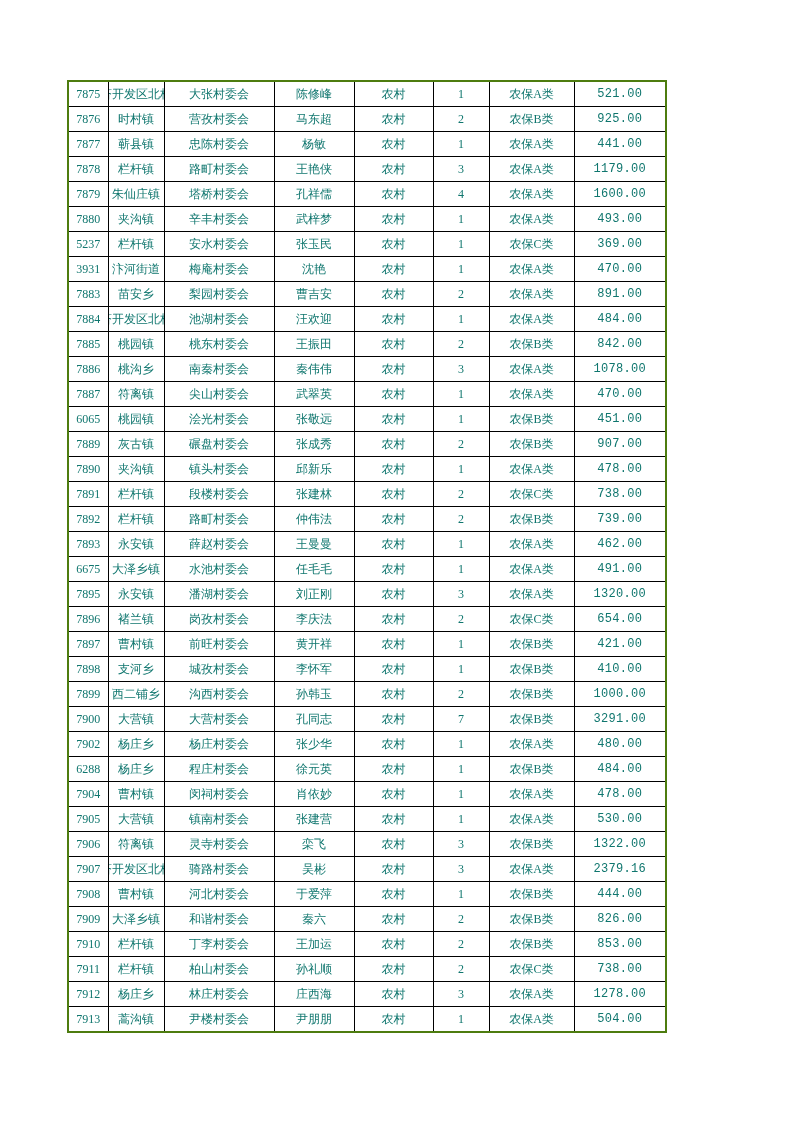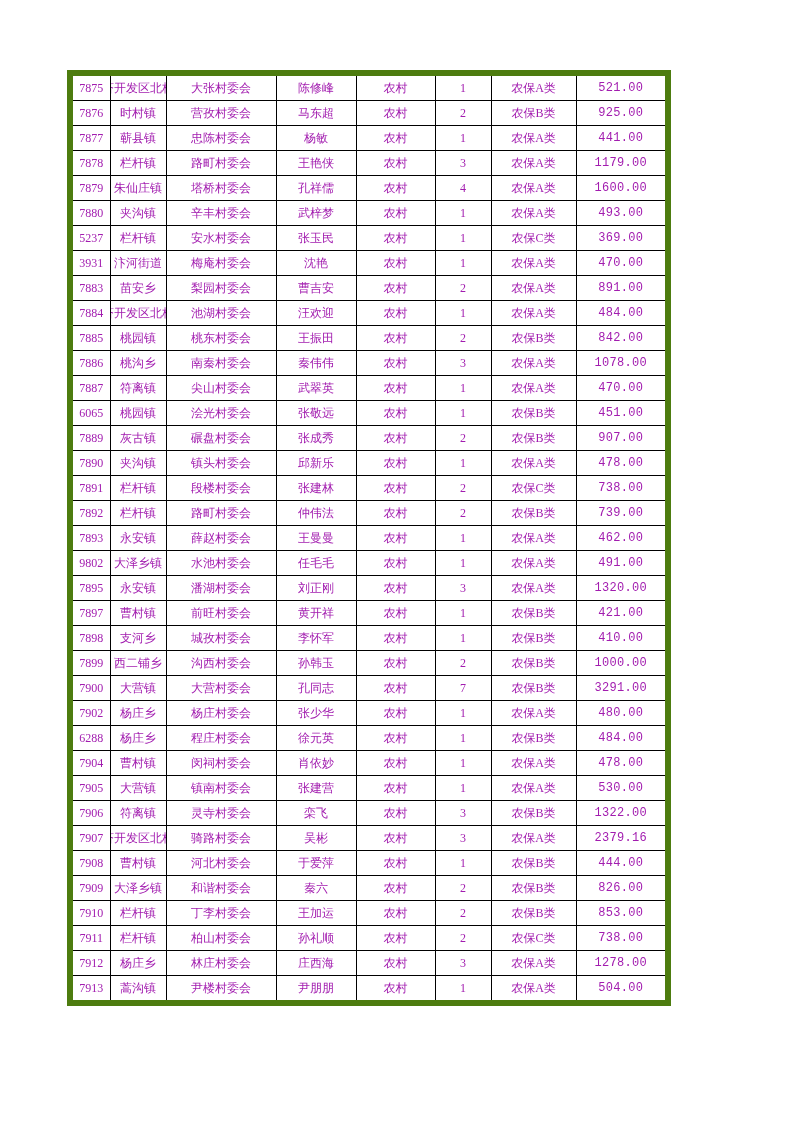--- a/index.html
+++ b/index.html
@@ -13,27 +13,27 @@
   }
   .page {
     position: relative;
     width: 793px;
     height: 1122px;
     background: #ffffff;
   }
   .sheet-table {
     position: absolute;
     left: 67px;
-    top: 70px;
+    top: 80px;
     border-collapse: collapse;
     table-layout: fixed;
     width: 598px;
-    border: 6px solid #4d7c0f;
+    border: 2px solid #4d7c0f;
     font-size: 12px;
-    color: #a21caf;
+    color: #0f766e;
   }
   .sheet-table td {
     border: 1px solid #000000;
     padding: 0;
     height: 24px;
     vertical-align: middle;
   }
   .ci {
     width: 100%;
     overflow: hidden;
@@ -558,21 +558,21 @@
           </td>
     <td>
             <div class="ci">农保A类</div>
           </td>
     <td>
             <div class="ci amt">462.00</div>
           </td>
   </tr>
         <tr>
     <td>
-            <div class="ci">9802</div>
+            <div class="ci">6675</div>
           </td>
     <td>
             <div class="ci">大泽乡镇</div>
           </td>
     <td>
             <div class="ci">水池村委会</div>
           </td>
     <td>
             <div class="ci">任毛毛</div>
           </td>
@@ -606,20 +606,46 @@
             <div class="ci">农村</div>
           </td>
     <td>
             <div class="ci">3</div>
           </td>
     <td>
             <div class="ci">农保A类</div>
           </td>
     <td>
             <div class="ci amt">1320.00</div>
+          </td>
+  </tr>
+        <tr>
+    <td>
+            <div class="ci">7896</div>
+          </td>
+    <td>
+            <div class="ci">褚兰镇</div>
+          </td>
+    <td>
+            <div class="ci">岗孜村委会</div>
+          </td>
+    <td>
+            <div class="ci">李庆法</div>
+          </td>
+    <td>
+            <div class="ci">农村</div>
+          </td>
+    <td>
+            <div class="ci">2</div>
+          </td>
+    <td>
+            <div class="ci">农保C类</div>
+          </td>
+    <td>
+            <div class="ci amt">654.00</div>
           </td>
   </tr>
         <tr>
     <td>
             <div class="ci">7897</div>
           </td>
     <td>
             <div class="ci">曹村镇</div>
           </td>
     <td>

